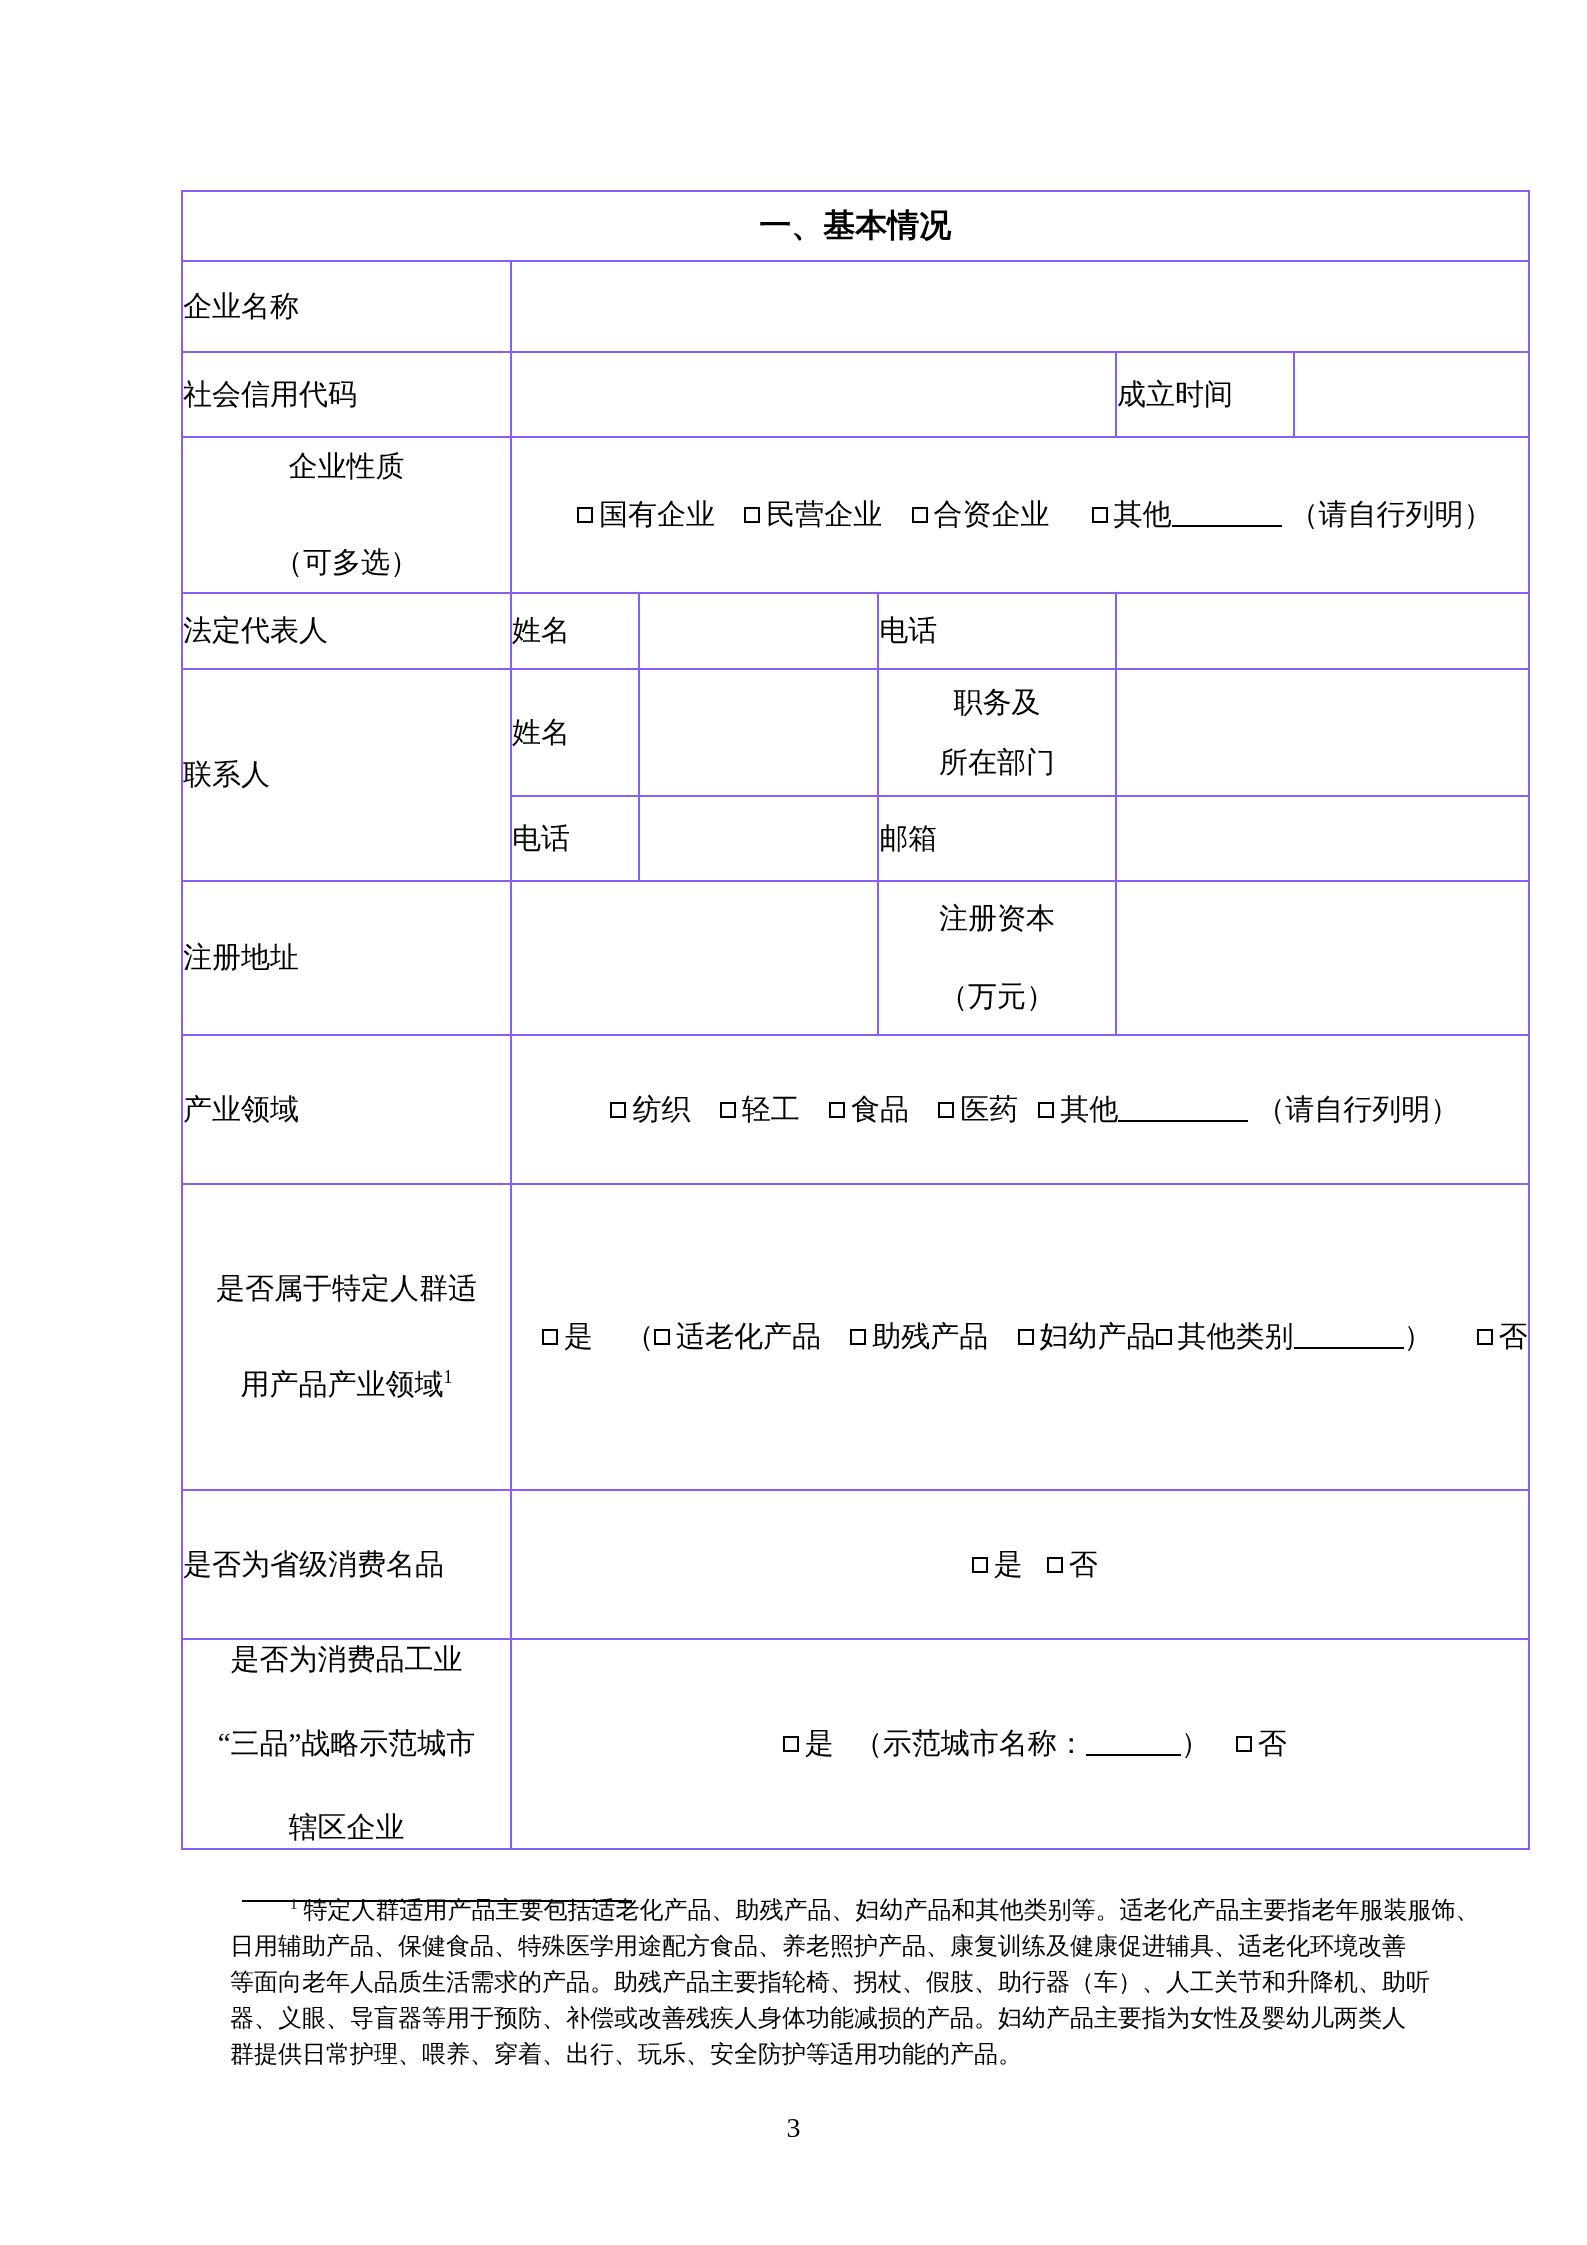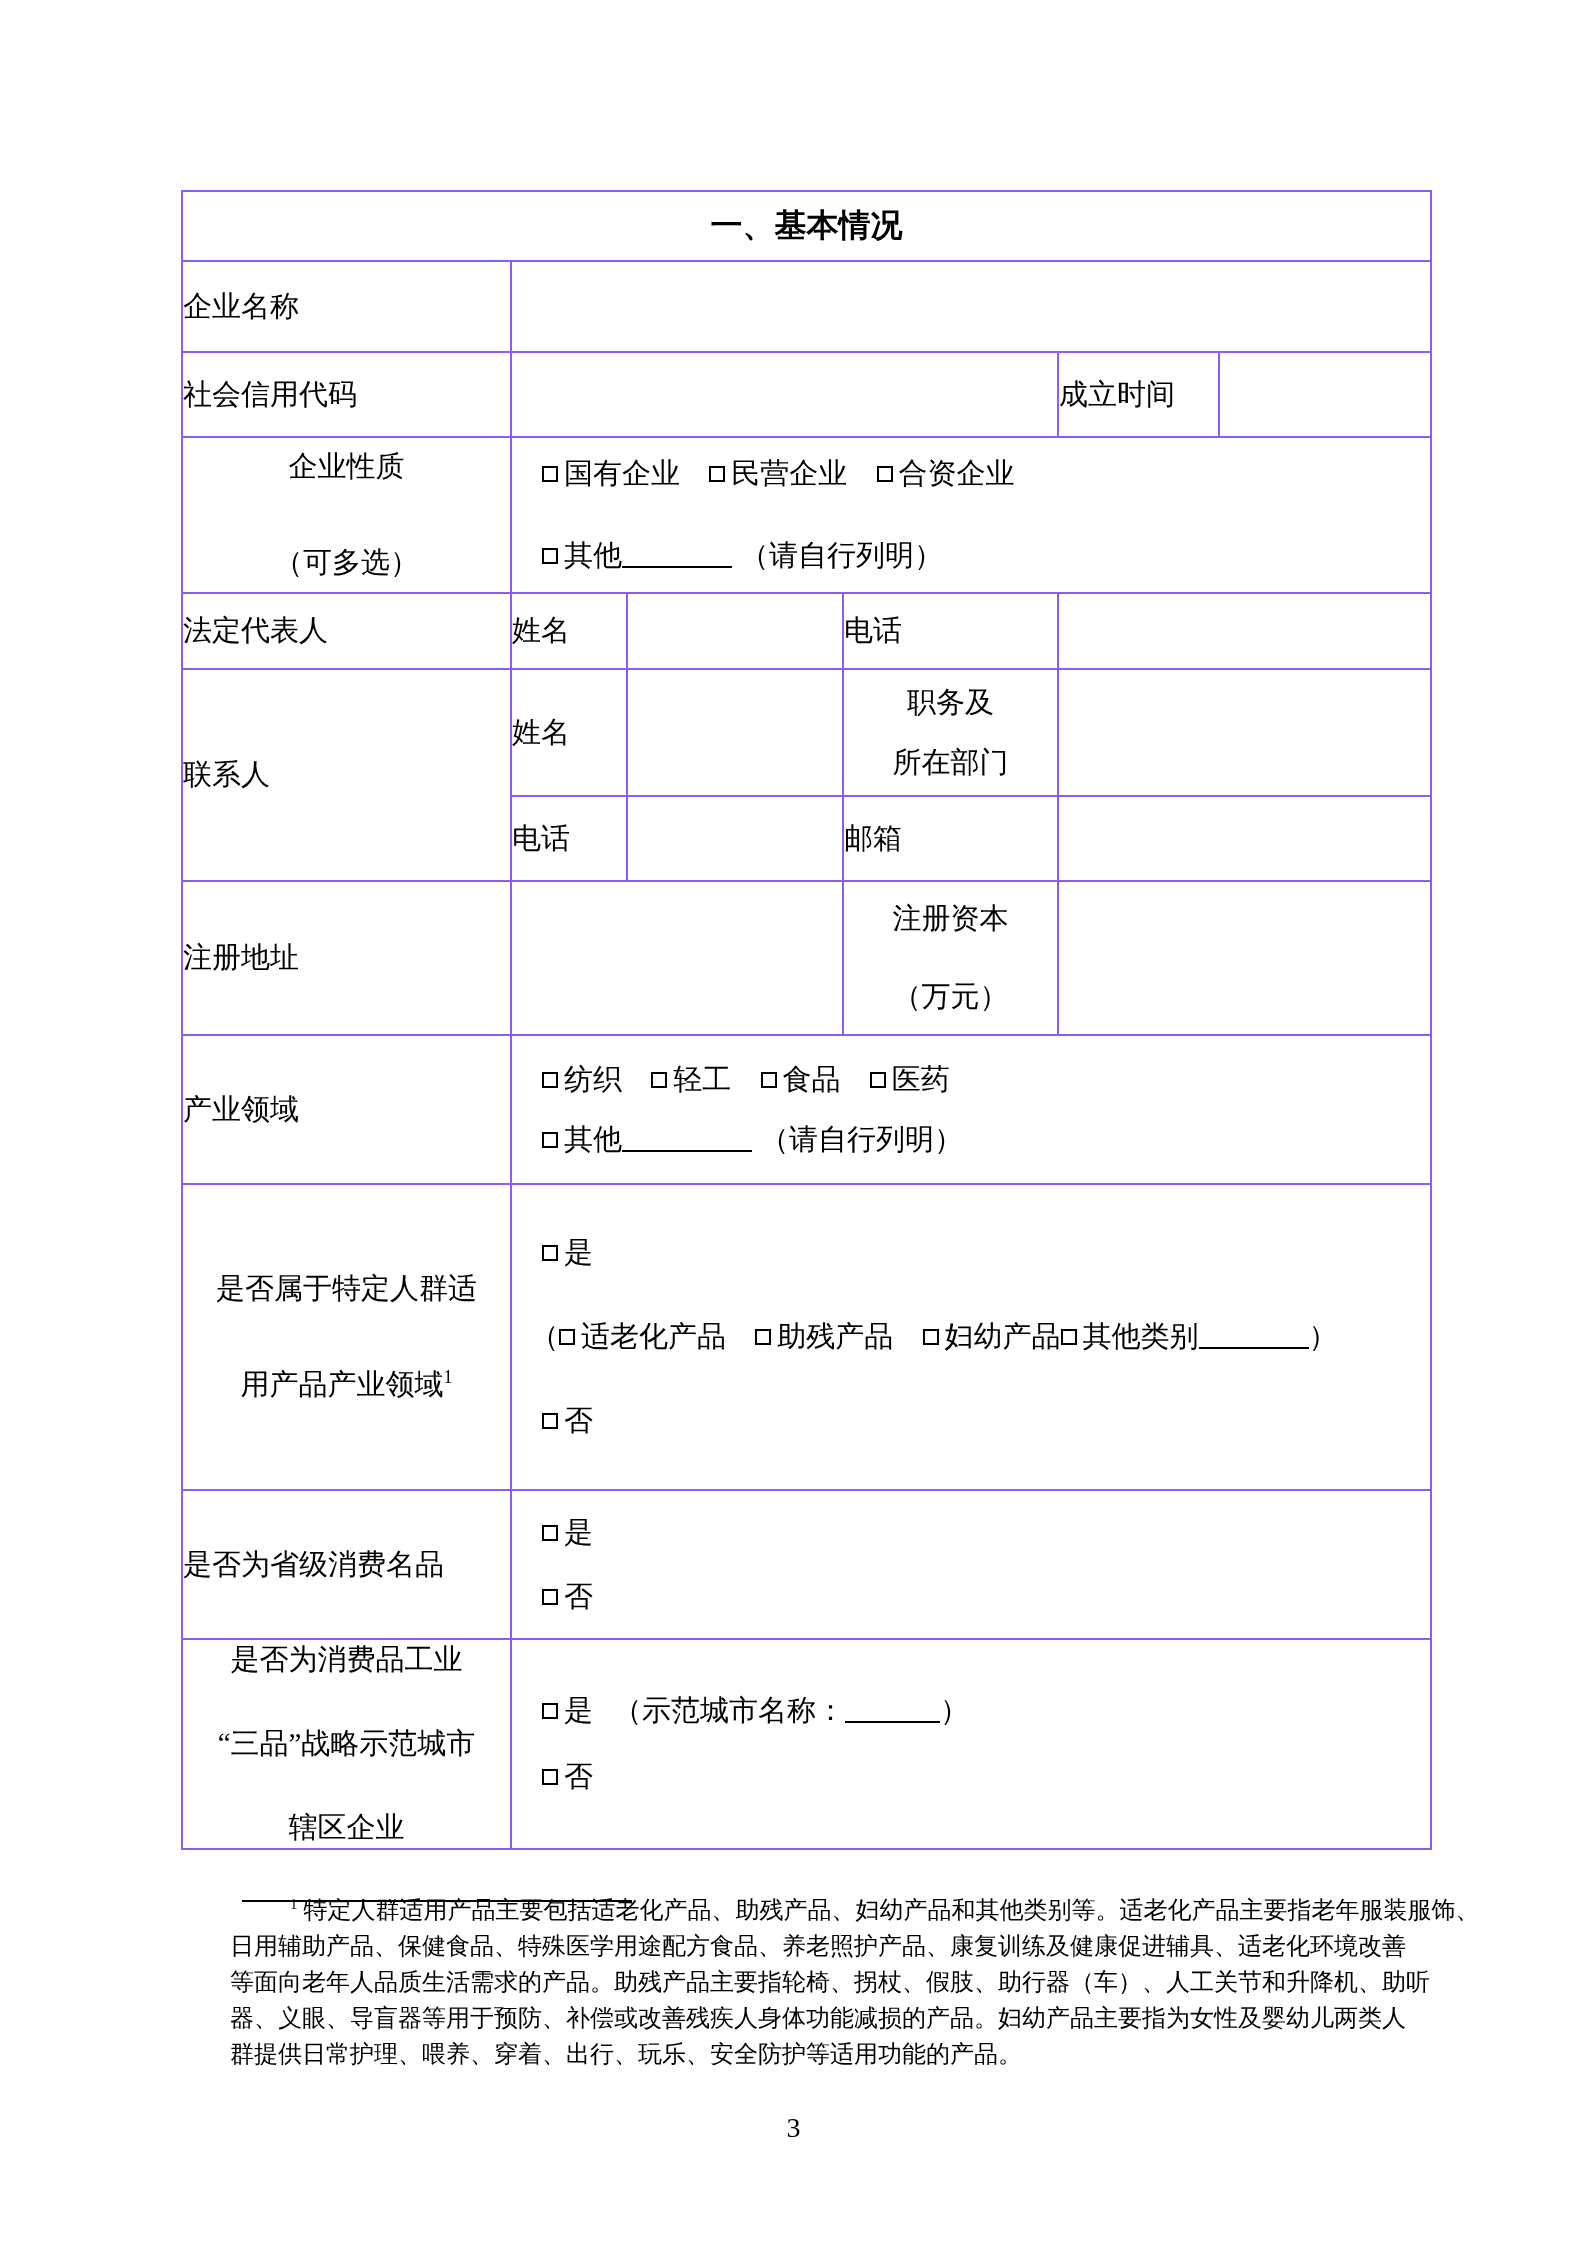--- a/index.html
+++ b/index.html
@@ -14,21 +14,21 @@
   table.form td { border:2px solid #8b5cf6; padding:0; vertical-align:middle; }
   .title-cell {
     text-align:center;
     font-family:"Liberation Sans","DejaVu Sans",sans-serif;
     font-weight:700; font-size:32px;
   }
   .lab { text-align:left; font-size:29px; }
   .stack { display:flex; flex-direction:column; align-items:center; justify-content:center; height:100%; }
   .g46 { gap:56px; } .g20 { gap:20px; } .g38 { gap:38px; } .g44l { gap:44px; }
   .optcell {
-    display:flex; flex-direction:column; justify-content:center;
+    display:flex; flex-direction:row; justify-content:center;
     height:100%; padding-left:30px; font-size:29px;
   }
   .g42 { gap:42px; } .g40 { gap:20px; } .g44 { gap:44px; } .g24 { gap:24px; } .g50 { gap:26px; }
   .optline { white-space:nowrap; }
   .opt { margin-right:22px; }
   .opt:last-child { margin-right:0; }
   .opt.tight { margin-right:0; }
   .cb {
     display:inline-block; width:12px; height:12px;
     border:2px solid #000; margin-right:6px; vertical-align:1px;

